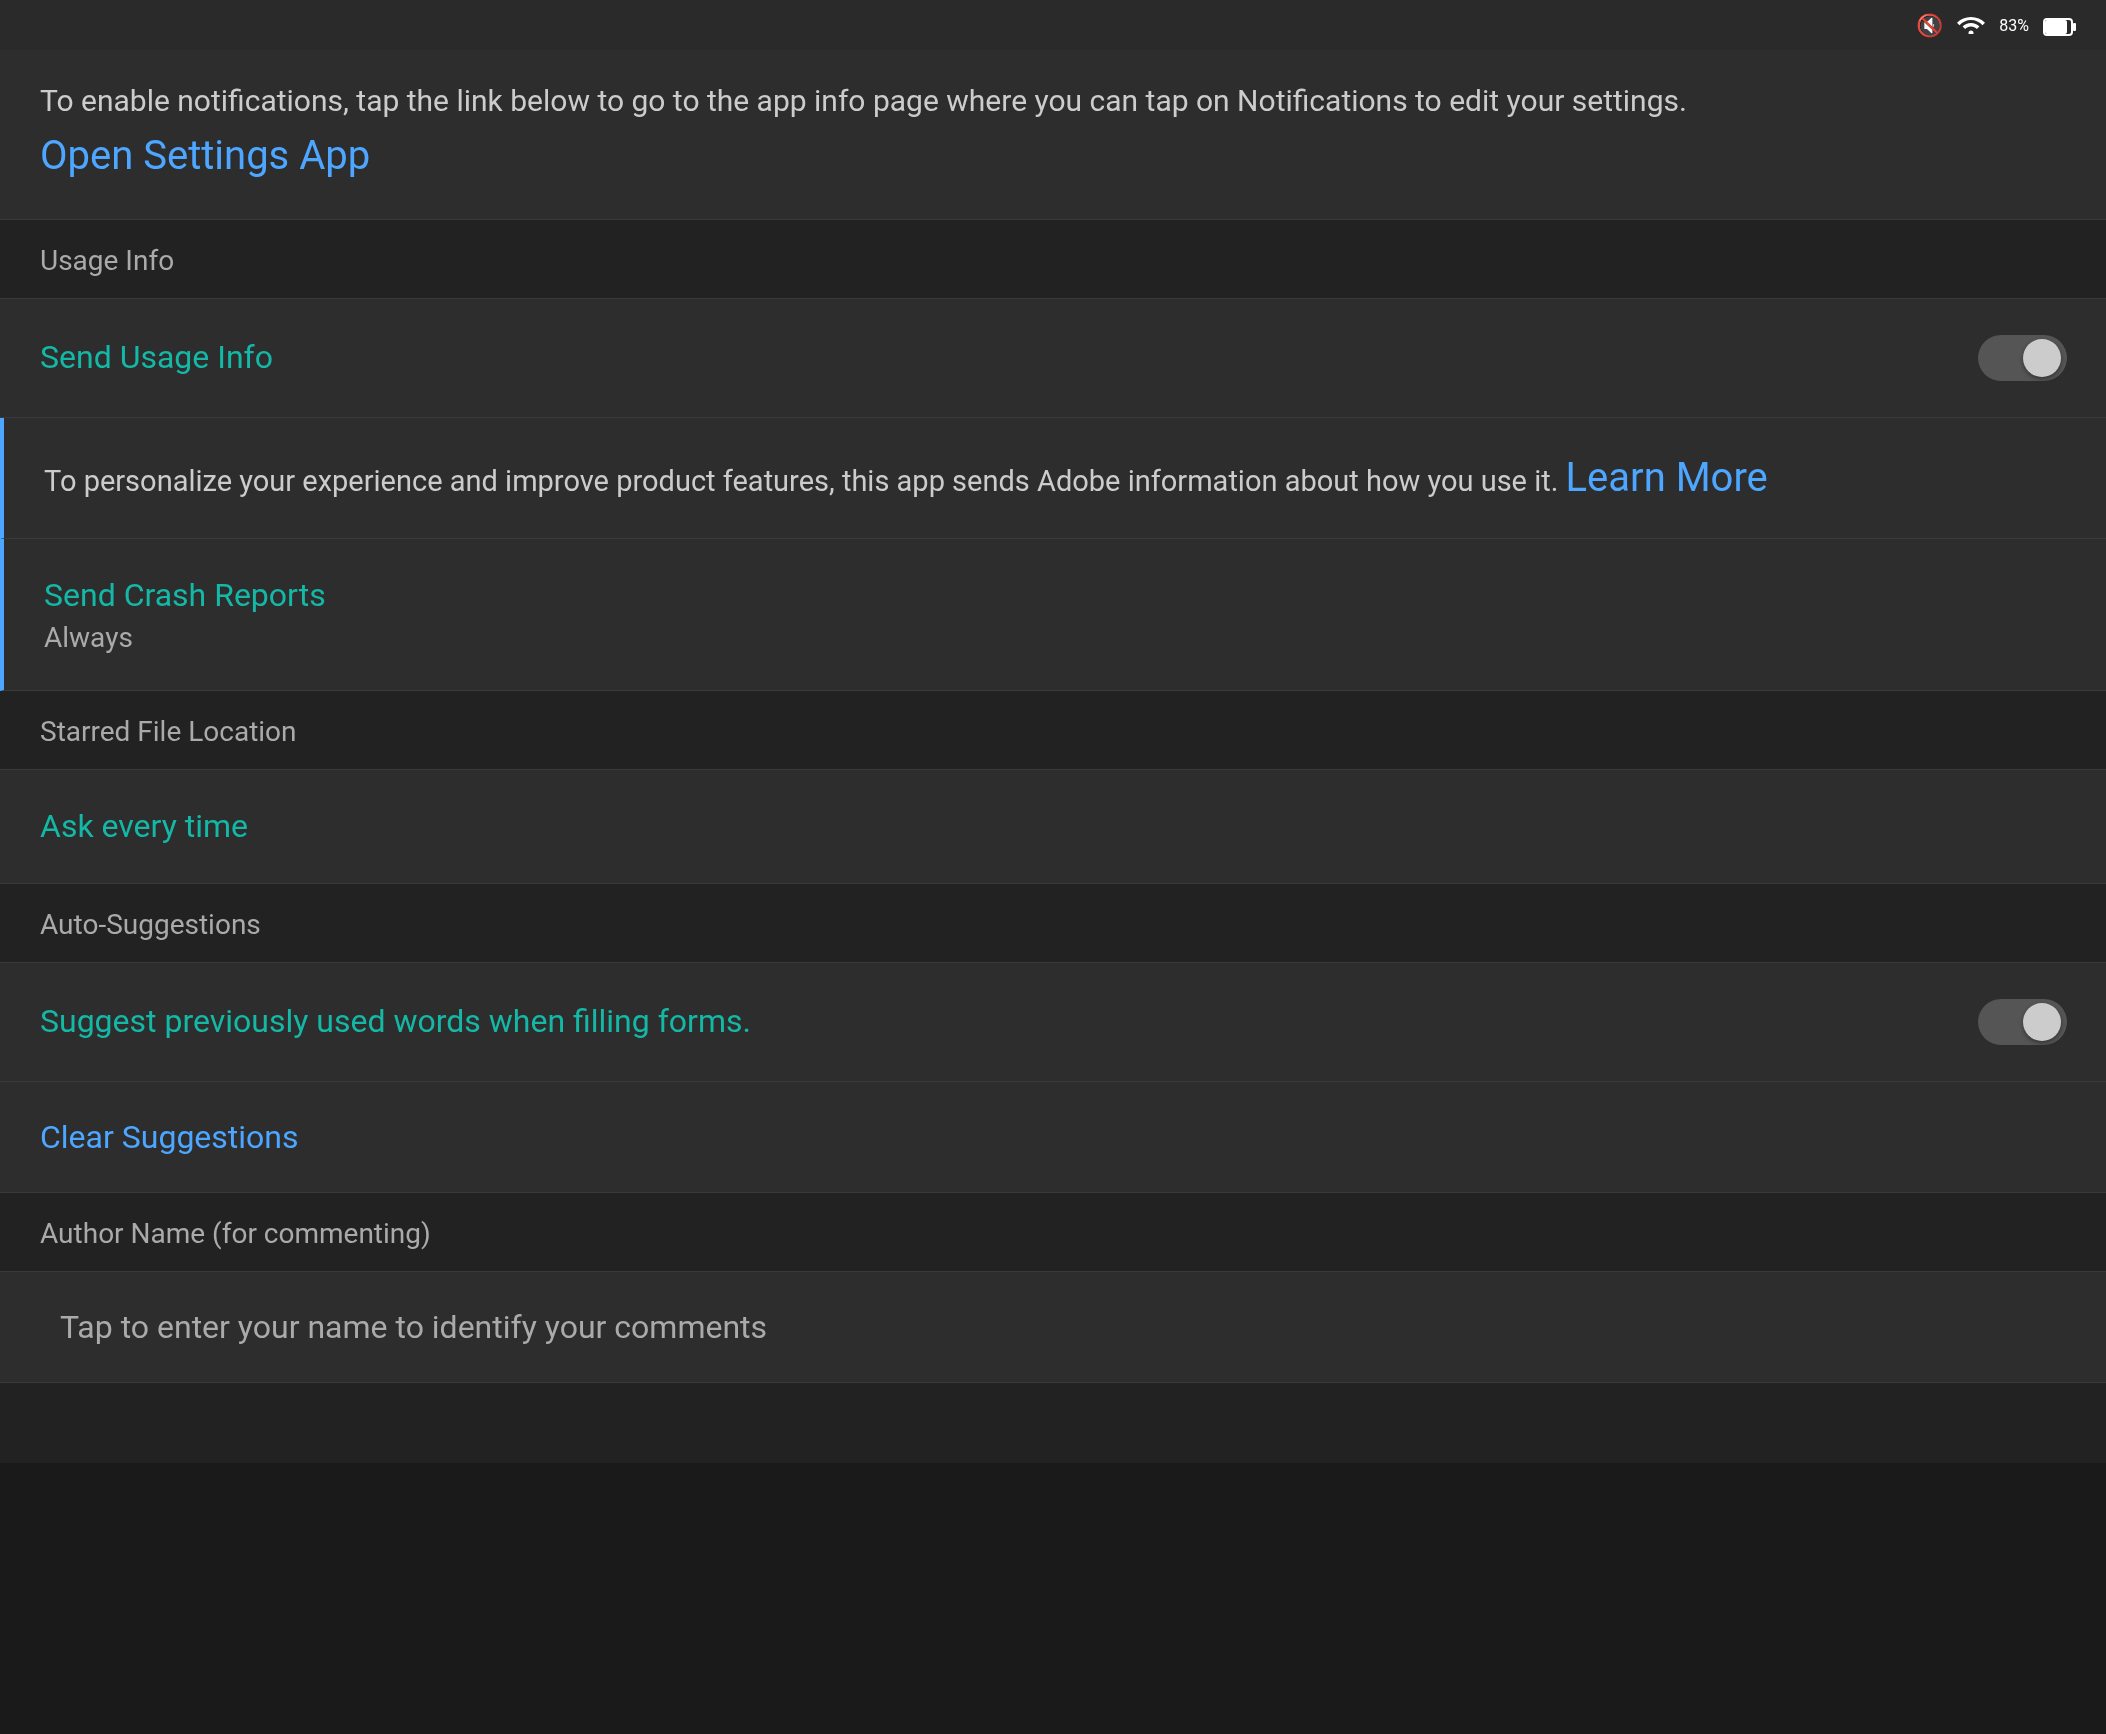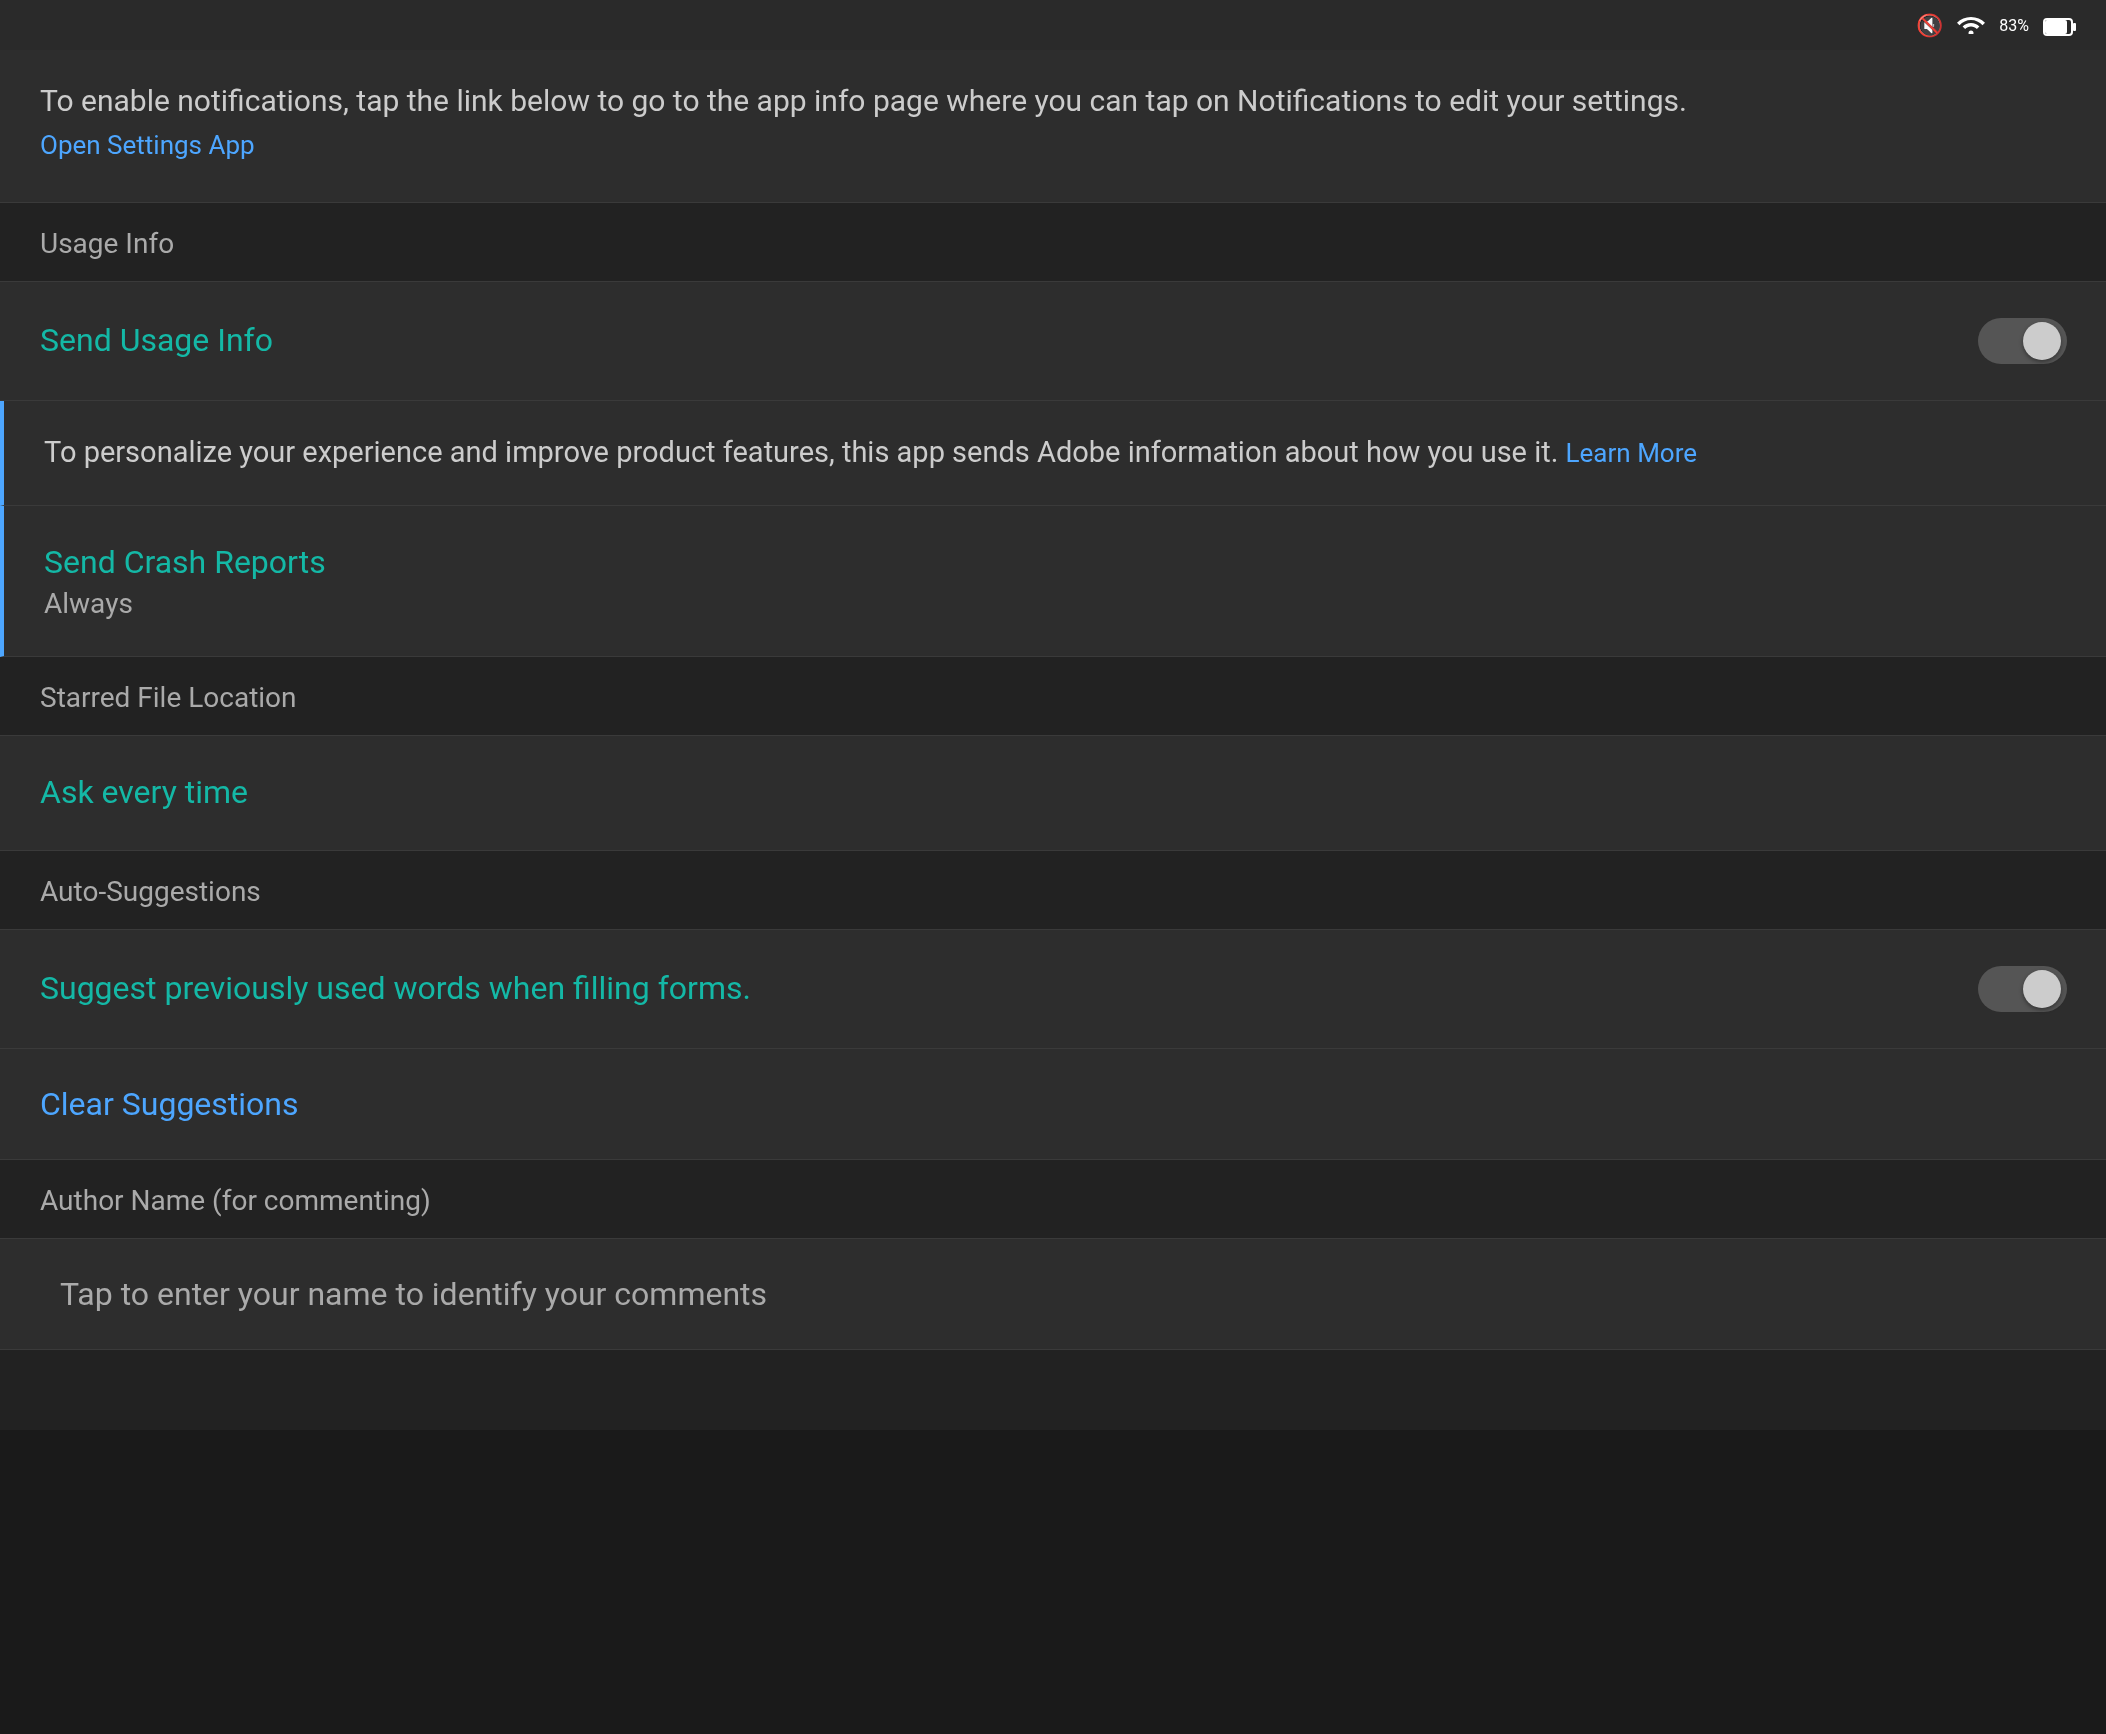--- a/index.html
+++ b/index.html
@@ -42,26 +42,26 @@
     .top-section {
       background-color: #2d2d2d;
       padding: 30px 40px 40px 40px;
       border-bottom: 1px solid #3a3a3a;
     }
 
     .notification-text {
       color: #cccccc;
       font-size: 30px;
       line-height: 1.4;
-      margin-bottom: 2px;
+      margin-bottom: 10px;
     }
 
     .link-blue {
       color: #4da6ff;
-      font-size: 26px;
+      font-size: 40px;
       cursor: pointer;
     }
 
     
     .section-header {
       background-color: #222222;
       padding: 20px 40px;
       border-bottom: 1px solid #3a3a3a;
     }
 

